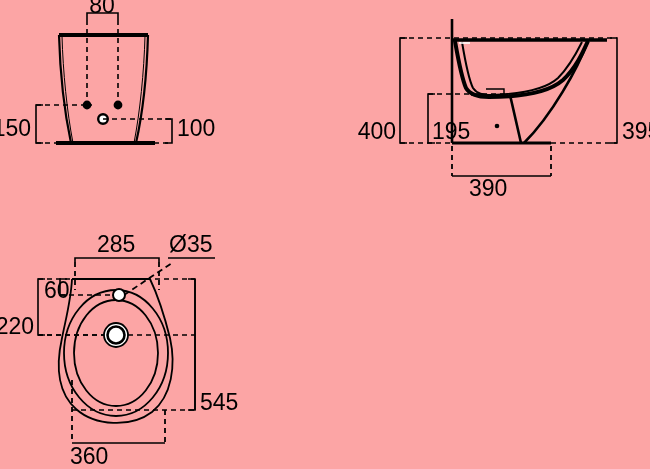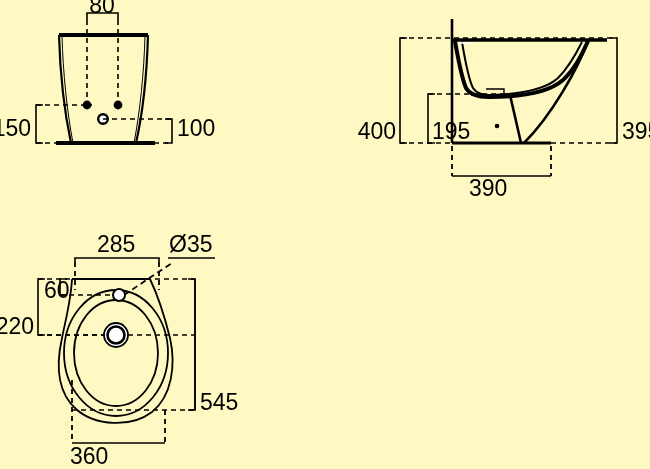--- a/index.html
+++ b/index.html
@@ -4,21 +4,21 @@
 <style>
   html, body {
     margin: 0;
     padding: 0;
     background: #ffffff;
   }
   #sheet {
     position: relative;
     width: 650px;
     height: 469px;
-    background: #fef9c3;
+    background: #fca5a5;
     font-family: "Liberation Sans", sans-serif;
     overflow: hidden;
   }
   #sheet svg {
     position: absolute;
     left: 0;
     top: 0;
     display: block;
   }
   text {

